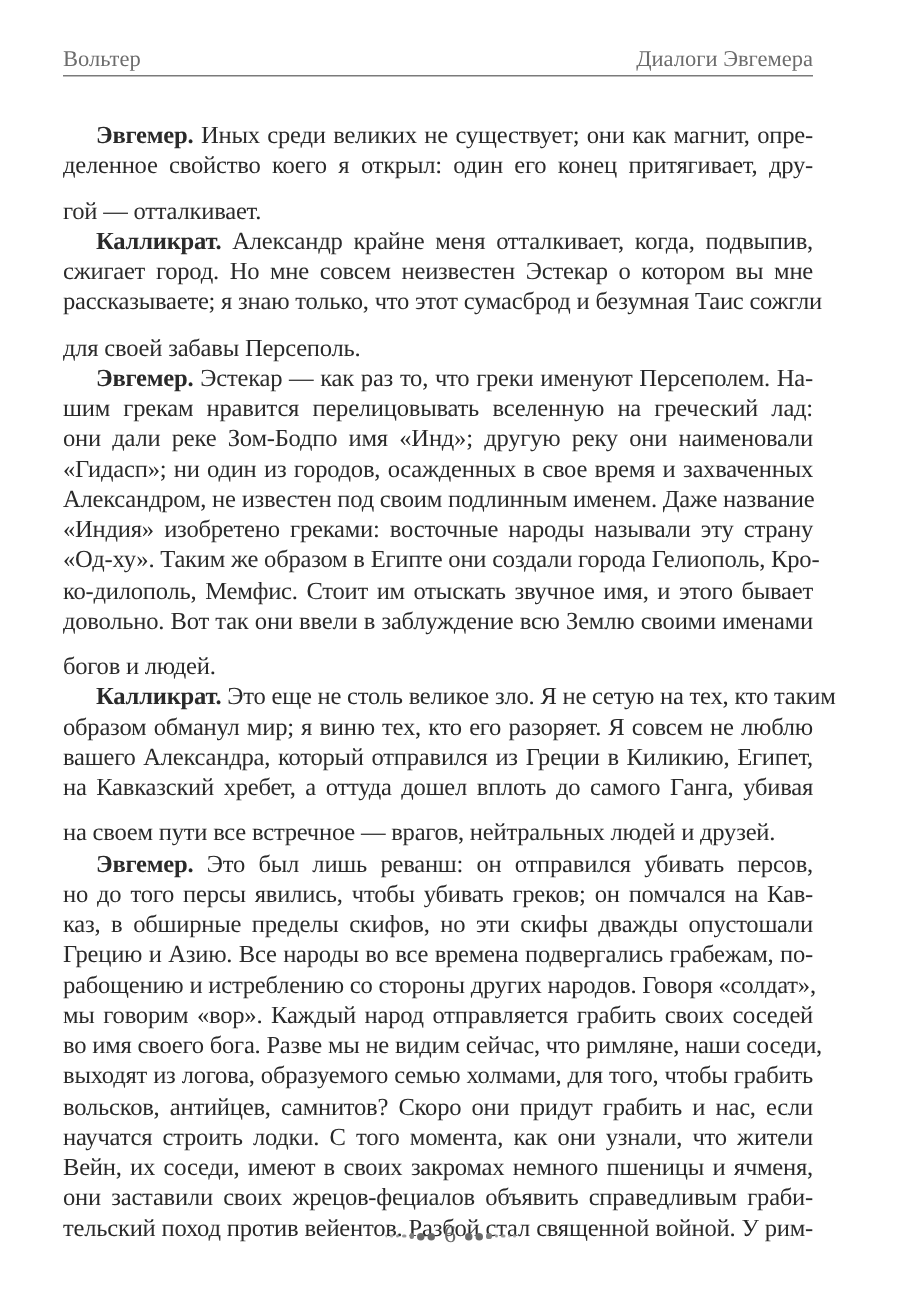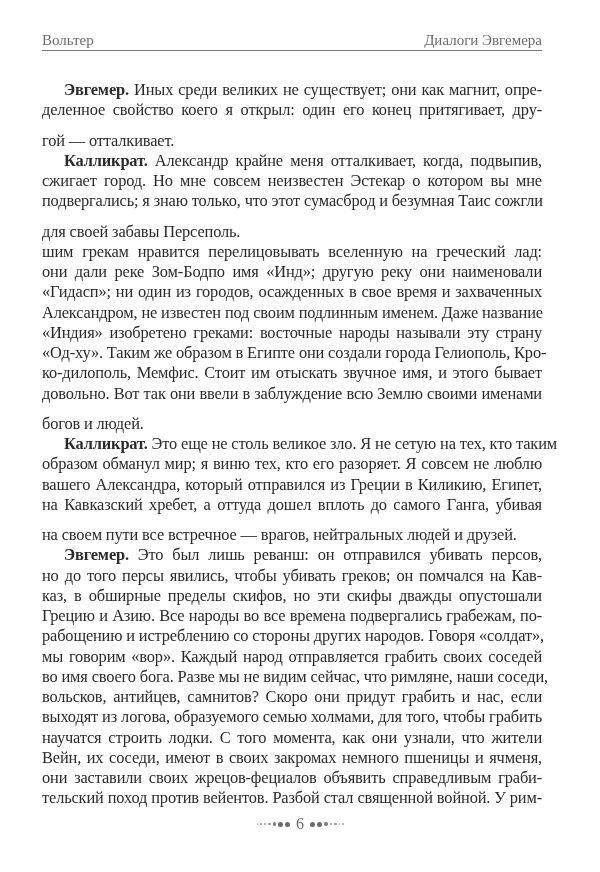--- a/index.html
+++ b/index.html
@@ -80,22 +80,23 @@
   <span>Вольтер</span>
   <span>Диалоги Эвгемера</span>
 </div>
 
 <div class="text-block" id="text-block">
     <div class="line indent"><span class="speaker">Эвгемер.</span><span> Иных среди великих не существует; они как магнит, опре-</span></div>
     <div class="line"><span>деленное свойство коего я открыл: один его конец притягивает, дру-</span></div>
     <div class="line last"><span>гой — отталкивает.</span></div>
     <div class="line indent"><span class="speaker">Калликрат.</span><span> Александр крайне меня отталкивает, когда, подвыпив,</span></div>
     <div class="line"><span>сжигает город. Но мне совсем неизвестен Эстекар о котором вы мне</span></div>
-    <div class="line"><span>подвергались; я знаю только, что этот сумасброд и безумная Таис сожгли</span></div>
+    <div class="line"><span>рассказываете; я знаю только, что этот сумасброд и безумная Таис сожгли</span></div>
     <div class="line last"><span>для своей забавы Персеполь.</span></div>
+    <div class="line indent"><span class="speaker">Эвгемер.</span><span> Эстекар — как раз то, что греки именуют Персеполем. На-</span></div>
     <div class="line"><span>шим грекам нравится перелицовывать вселенную на греческий лад:</span></div>
     <div class="line"><span>они дали реке Зом-Бодпо имя «Инд»; другую реку они наименовали</span></div>
     <div class="line"><span>«Гидасп»; ни один из городов, осажденных в свое время и захваченных</span></div>
     <div class="line"><span>Александром, не известен под своим подлинным именем. Даже название</span></div>
     <div class="line"><span>«Индия» изобретено греками: восточные народы называли эту страну</span></div>
     <div class="line"><span>«Од-ху». Таким же образом в Египте они создали города Гелиополь, Кро-</span></div>
     <div class="line"><span>ко-дилополь, Мемфис. Стоит им отыскать звучное имя, и этого бывает</span></div>
     <div class="line"><span>довольно. Вот так они ввели в заблуждение всю Землю своими именами</span></div>
     <div class="line last"><span>богов и людей.</span></div>
     <div class="line indent"><span class="speaker">Калликрат.</span><span> Это еще не столь великое зло. Я не сетую на тех, кто таким</span></div>
@@ -103,22 +104,22 @@
     <div class="line"><span>вашего Александра, который отправился из Греции в Киликию, Египет,</span></div>
     <div class="line"><span>на Кавказский хребет, а оттуда дошел вплоть до самого Ганга, убивая</span></div>
     <div class="line last"><span>на своем пути все встречное — врагов, нейтральных людей и друзей.</span></div>
     <div class="line indent"><span class="speaker">Эвгемер.</span><span> Это был лишь реванш: он отправился убивать персов,</span></div>
     <div class="line"><span>но до того персы явились, чтобы убивать греков; он помчался на Кав-</span></div>
     <div class="line"><span>каз, в обширные пределы скифов, но эти скифы дважды опустошали</span></div>
     <div class="line"><span>Грецию и Азию. Все народы во все времена подвергались грабежам, по-</span></div>
     <div class="line"><span>рабощению и истреблению со стороны других народов. Говоря «солдат»,</span></div>
     <div class="line"><span>мы говорим «вор». Каждый народ отправляется грабить своих соседей</span></div>
     <div class="line"><span>во имя своего бога. Разве мы не видим сейчас, что римляне, наши соседи,</span></div>
+    <div class="line"><span>выходят из логова, образуемого семью холмами, для того, чтобы грабить</span></div>
     <div class="line"><span>вольсков, антийцев, самнитов? Скоро они придут грабить и нас, если</span></div>
-    <div class="line"><span>выходят из логова, образуемого семью холмами, для того, чтобы грабить</span></div>
     <div class="line"><span>научатся строить лодки. С того момента, как они узнали, что жители</span></div>
     <div class="line"><span>Вейн, их соседи, имеют в своих закромах немного пшеницы и ячменя,</span></div>
     <div class="line"><span>они заставили своих жрецов-фециалов объявить справедливым граби-</span></div>
     <div class="line"><span>тельский поход против вейентов. Разбой стал священной войной. У рим-</span></div>
   </div>
 
 <div class="folio">
   <span class="orn">
     <span class="dot d1"></span>
       <span class="dot d1"></span>

